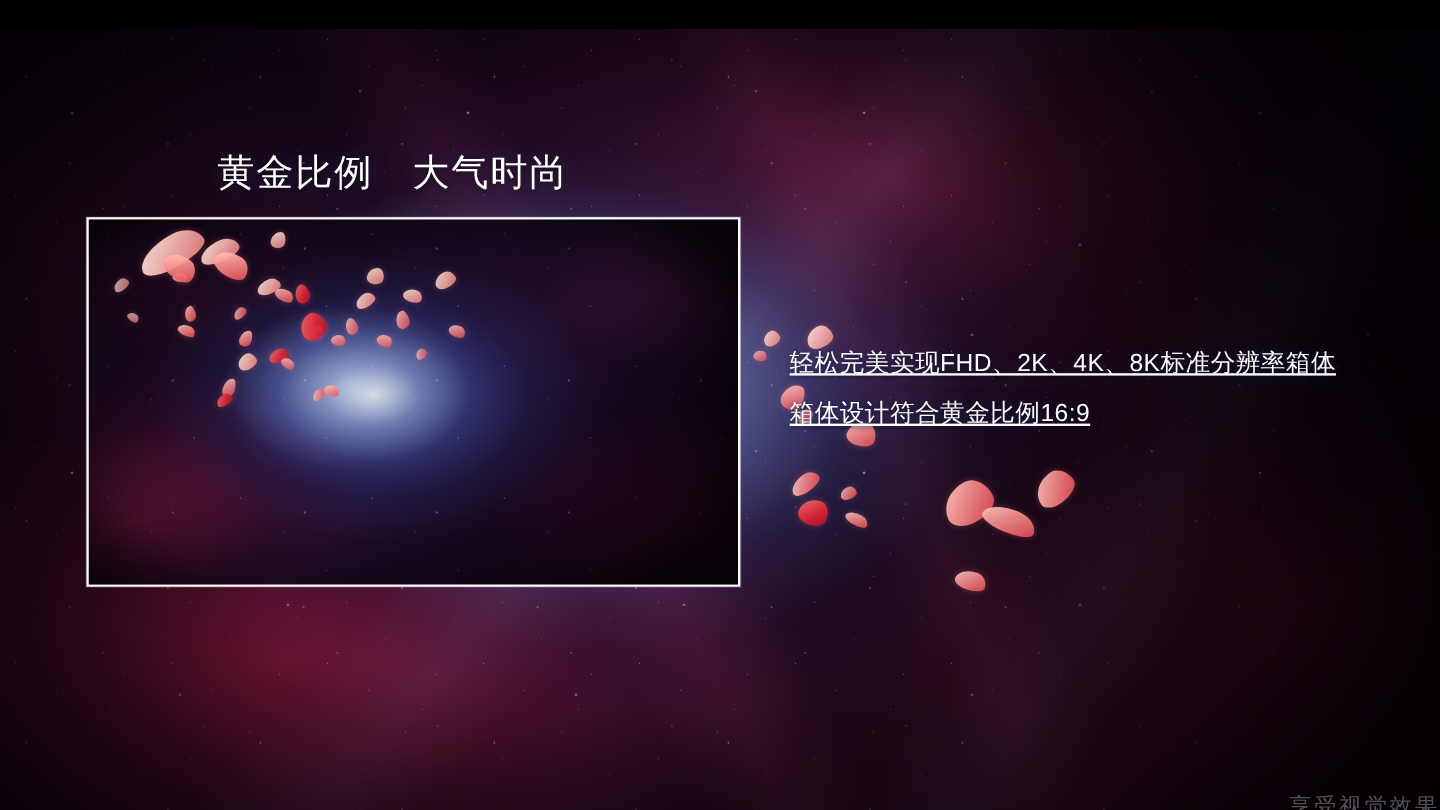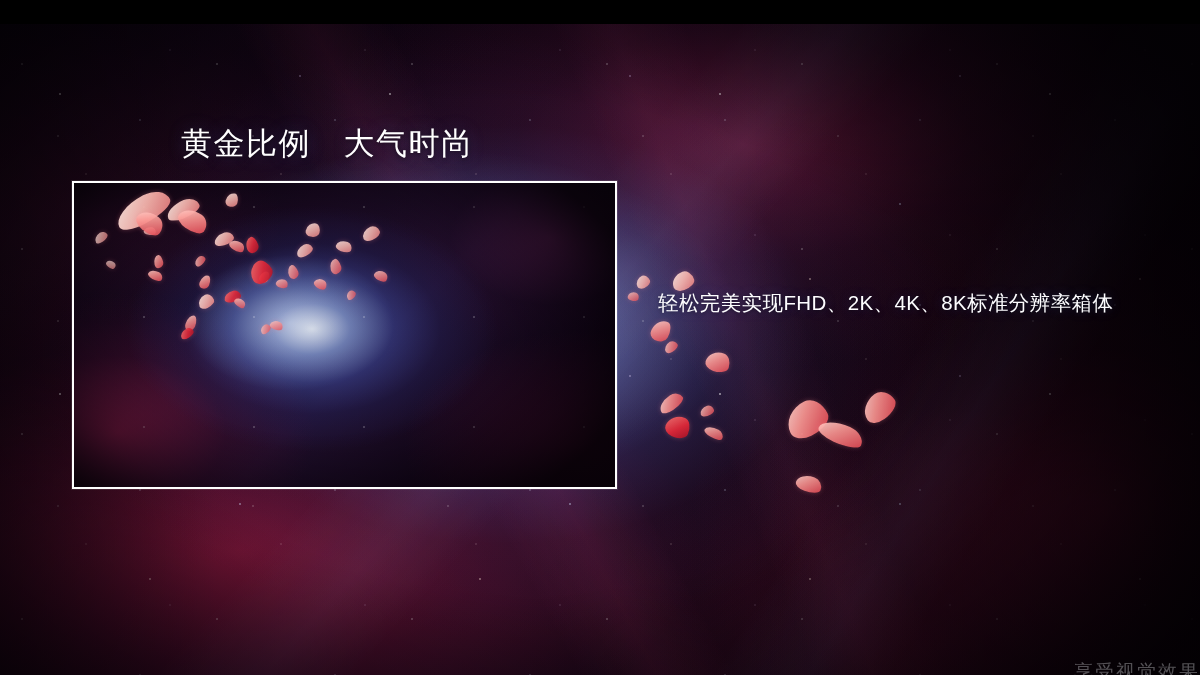--- a/index.html
+++ b/index.html
@@ -232,20 +232,21 @@
     top: 258px;
     width: 500px;
   }
   .body-line {
     font-size: 20.5px;
     line-height: 42px;
     color: #fdfdff;
     letter-spacing: 0.4px;
     white-space: pre;
     text-shadow: 0 1px 4px rgba(0,0,0,0.55), 0 0 12px rgba(80,110,220,0.30);
+    text-decoration: underline;
   }
 
   #watermark {
     position: absolute;
     right: 0px;
     bottom: 14px;
     font-size: 19px;
     letter-spacing: 2px;
     color: rgba(190,190,195,0.42);
     white-space: pre;
@@ -319,17 +320,18 @@
         <div class="petal pale" style="left: 288px; top: 44px; width: 18px; height: 13px; opacity: 0.9; transform: rotate(-24deg);"></div>
         <div class="petal" style="left: 300px; top: 88px; width: 14px; height: 10px; opacity: 0.86; transform: rotate(30deg);"></div>
         <div class="petal" style="left: 196px; top: 138px; width: 13px; height: 9px; opacity: 0.82; transform: rotate(22deg);"></div>
         <div class="petal pale" style="left: 40px; top: 14px; width: 58px; height: 26px; opacity: 0.97; transform: rotate(-28deg);"></div>
         <div class="petal" style="left: 62px; top: 30px; width: 28px; height: 20px; opacity: 0.95; transform: rotate(40deg);"></div>
       </div>
   </div>
 
   <div id="body-copy">
     <div class="body-line">轻松完美实现FHD、2K、4K、8K标准分辨率箱体</div>
+    <div class="body-line">箱体设计符合黄金比例16:9</div>
   </div>
 
   <div id="watermark">享受视觉效果</div>
 
 </div>
 
 </body></html>

